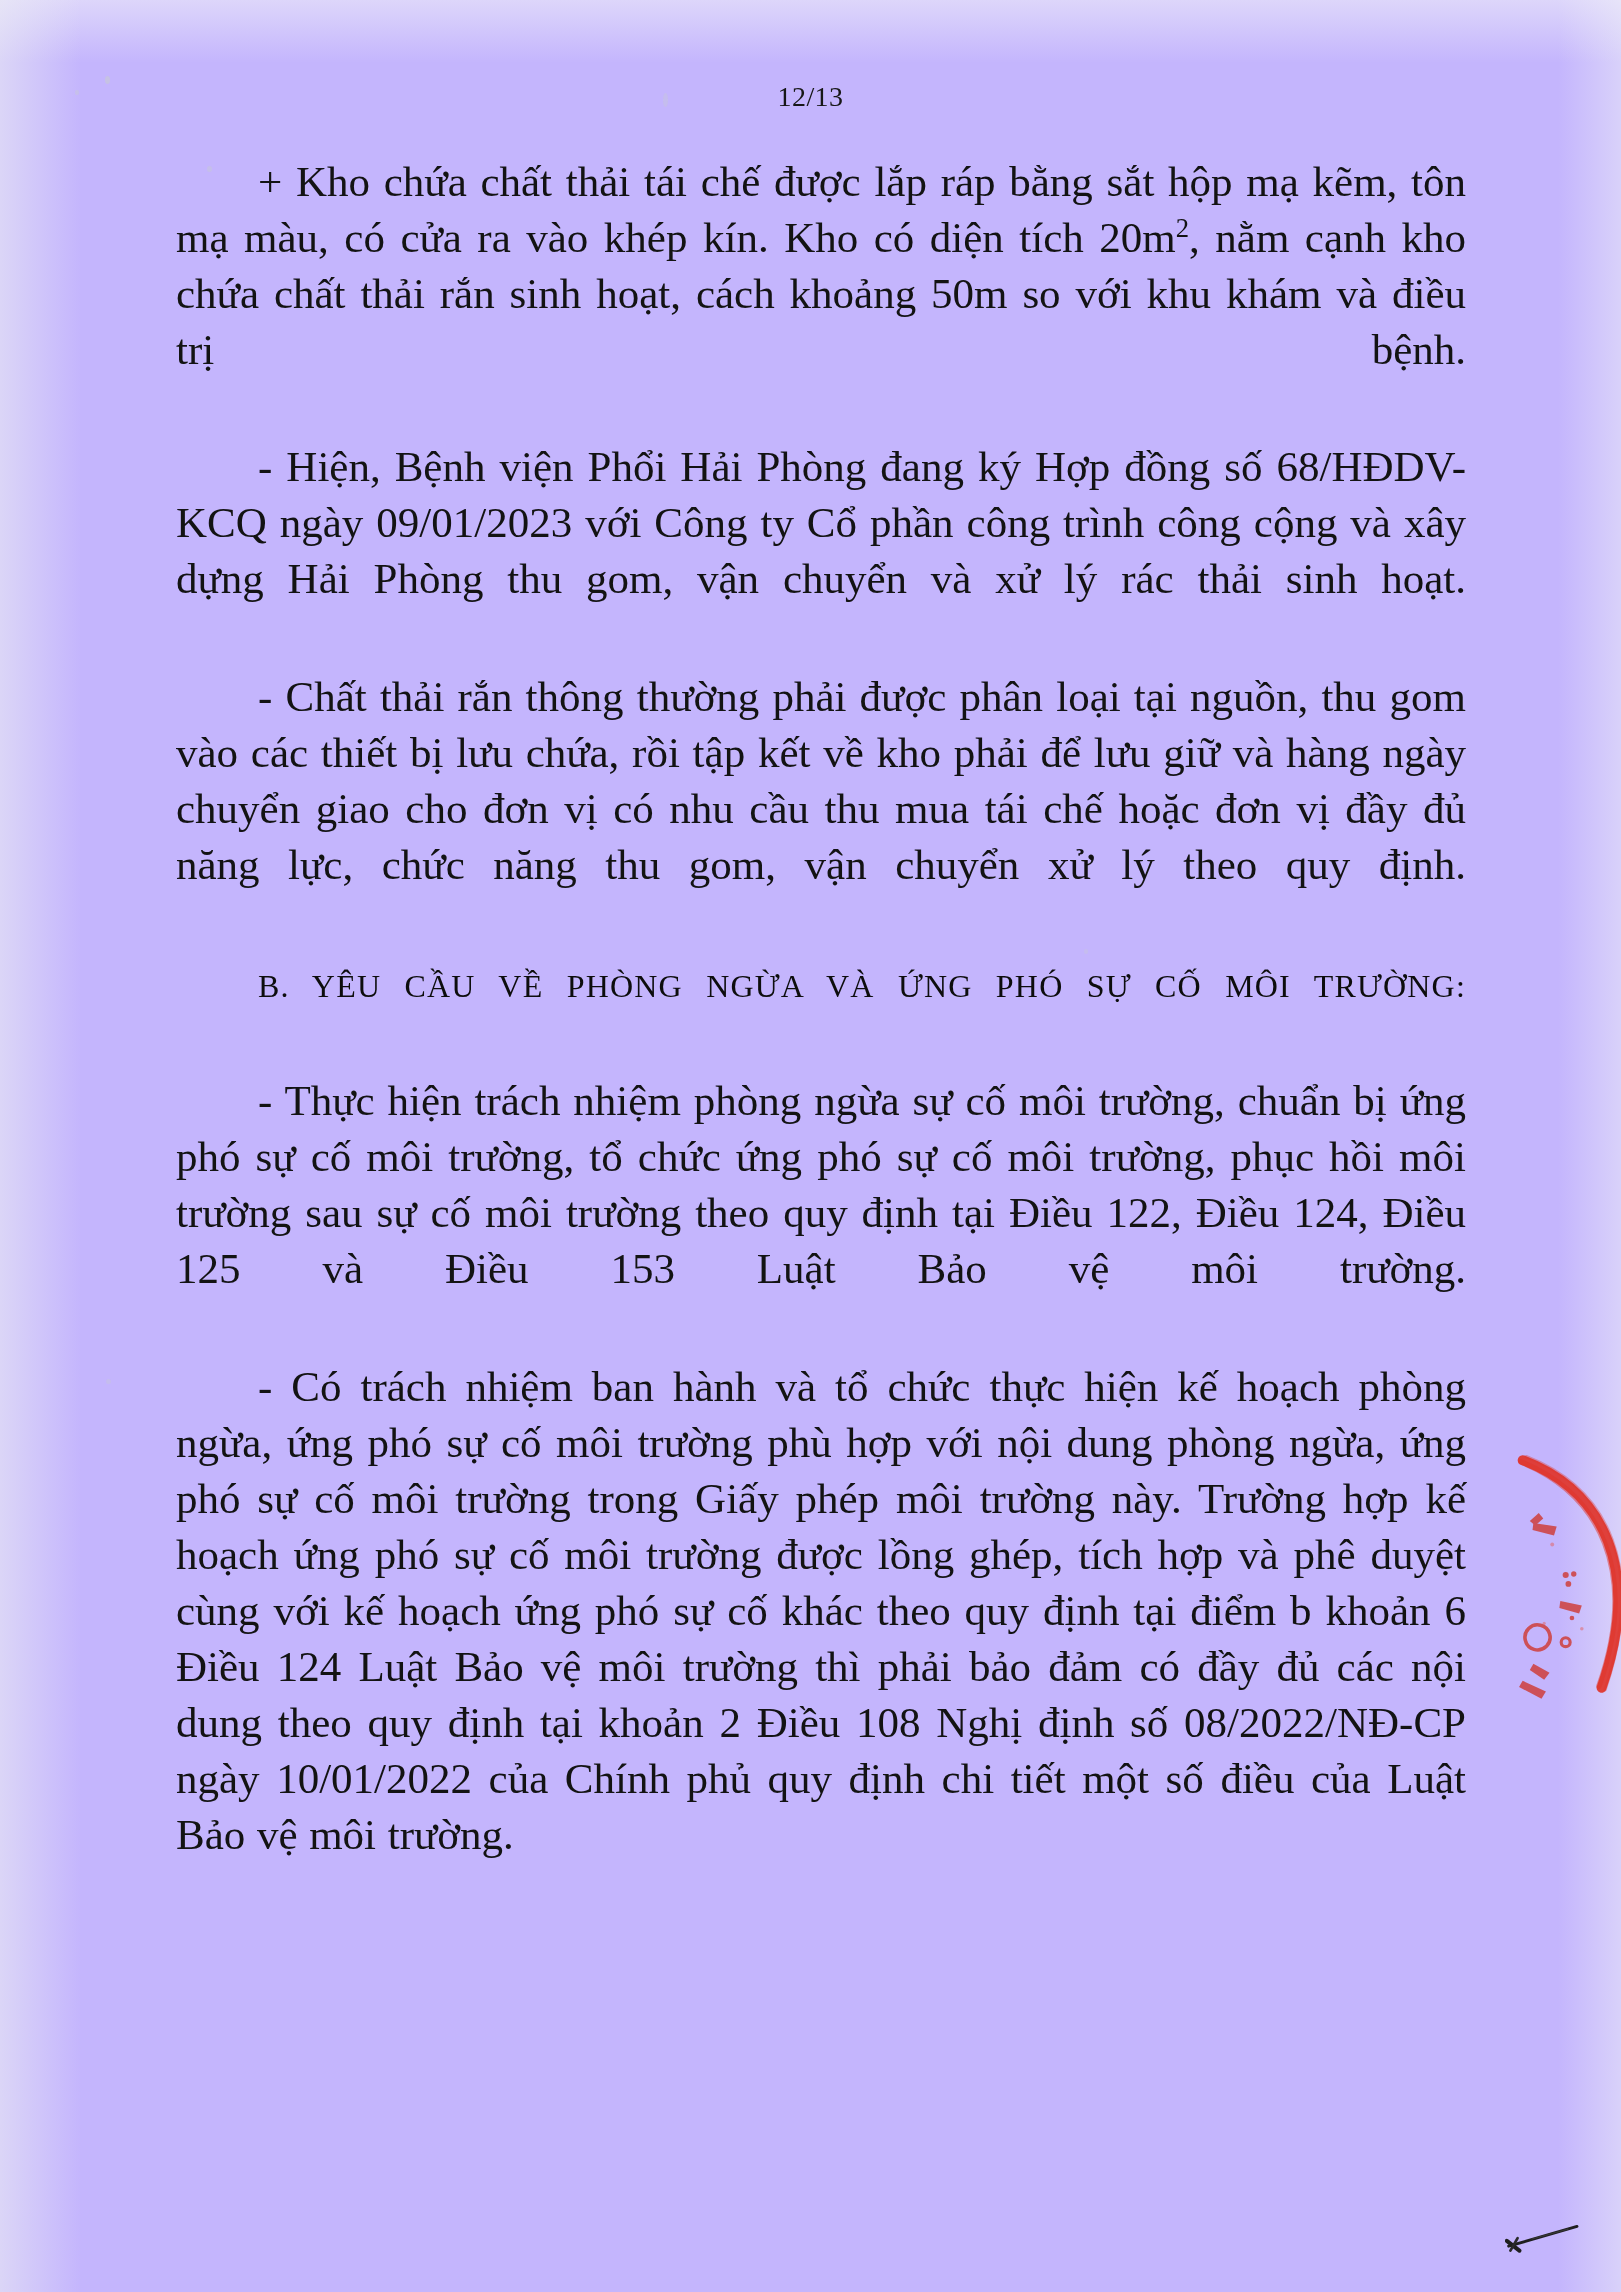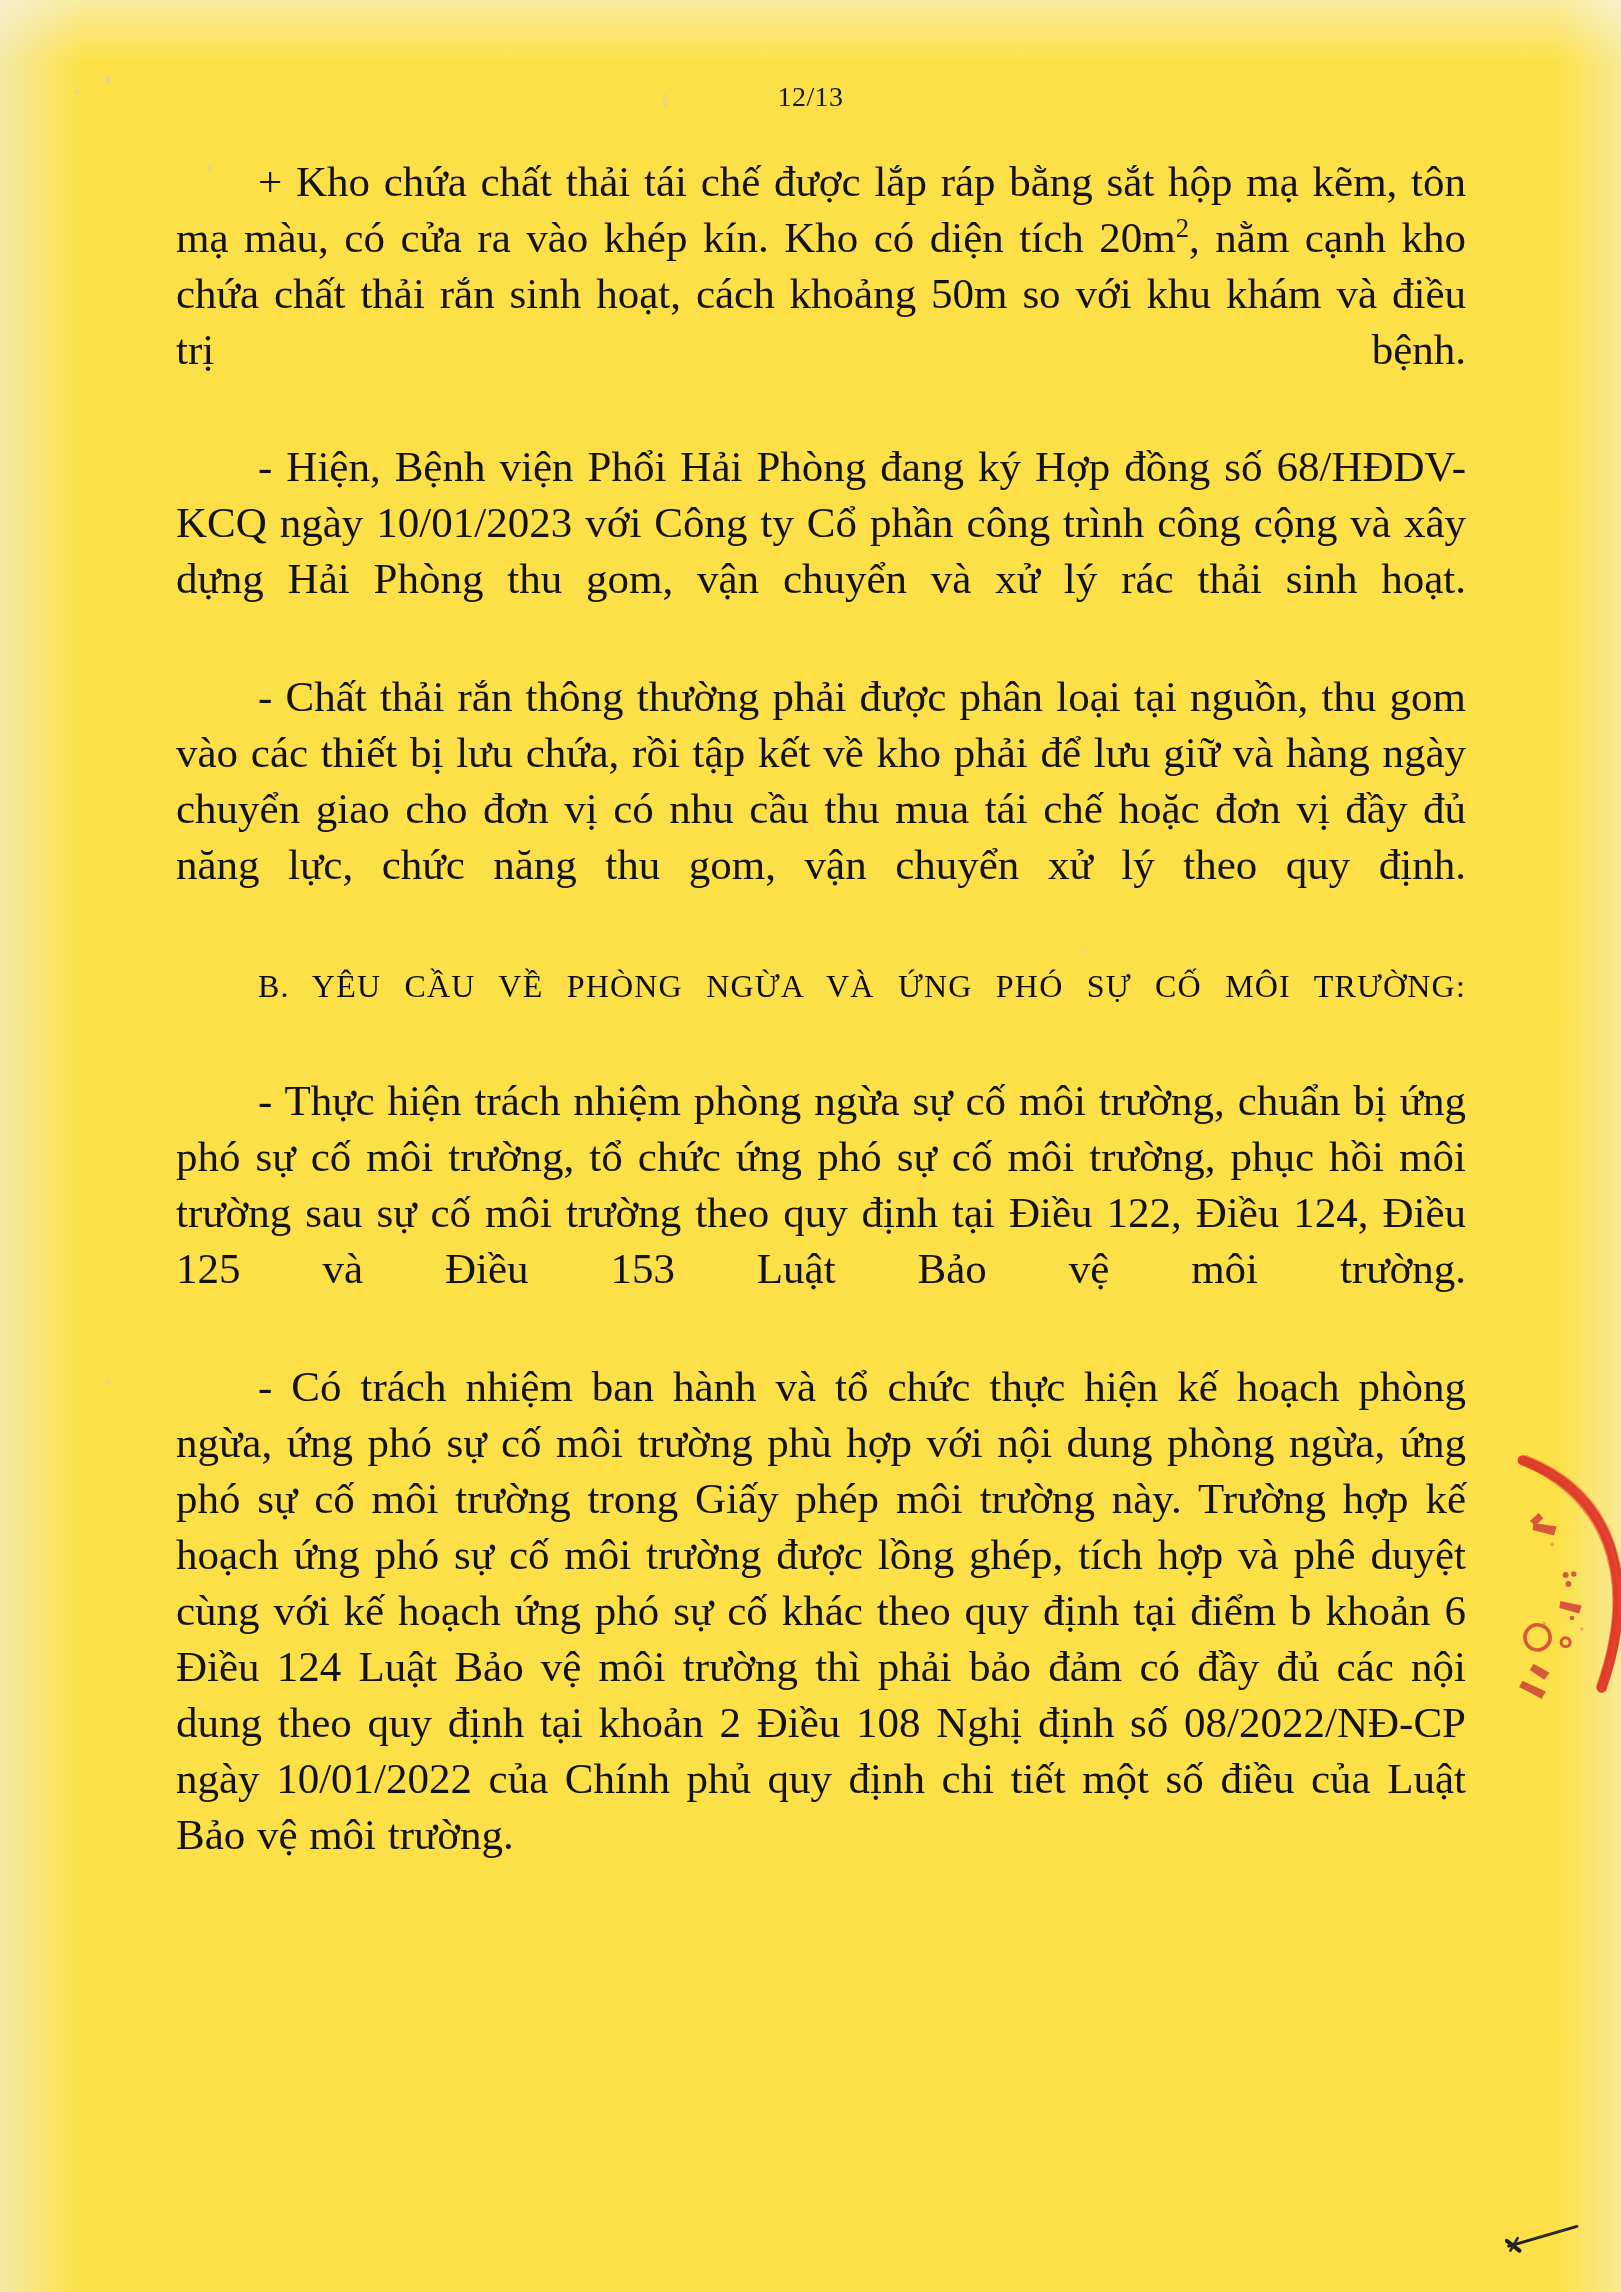--- a/index.html
+++ b/index.html
@@ -5,21 +5,21 @@
 <style>
   html, body {
     margin: 0;
     padding: 0;
     background: #ffffff;
   }
   .page {
     position: relative;
     width: 1621px;
     height: 2293px;
-    background: #fde047;
+    background: #c4b5fd;
     overflow: hidden;
     font-family: "Liberation Serif", "DejaVu Serif", serif;
     color: #111111;
   }
   
   .scan-tint {
     position: absolute;
     inset: 0;
     pointer-events: none;
     background:
@@ -123,21 +123,21 @@
   <div class="speckle" style="left:207px; top:166px; width:4.5px; height:6.3px; opacity:.4;"></div>
   <div class="speckle" style="left:106px; top:1379px; width:4.5px; height:5.4px; opacity:.35;"></div>
   <div class="speckle" style="left:1084px; top:949px; width:3.6px; height:4.5px; opacity:.3;"></div>
 
   <div class="page-number">12/13</div>
 
   <div class="content">
 
     <p class="para"><span>+ Kho chứa chất thải tái chế được lắp ráp bằng sắt hộp mạ kẽm, tôn mạ màu, có cửa ra vào khép kín. Kho có diện tích 20m</span><sup>2</sup><span>, nằm cạnh kho chứa chất thải rắn sinh hoạt, cách khoảng 50m so với khu khám và điều trị bệnh.</span></p>
 
-    <p class="para">- Hiện, Bệnh viện Phổi Hải Phòng đang ký Hợp đồng số 68/HĐDV-KCQ ngày 10/01/2023 với Công ty Cổ phần công trình công cộng và xây dựng Hải Phòng thu gom, vận chuyển và xử lý rác thải sinh hoạt.</p>
+    <p class="para">- Hiện, Bệnh viện Phổi Hải Phòng đang ký Hợp đồng số 68/HĐDV-KCQ ngày 09/01/2023 với Công ty Cổ phần công trình công cộng và xây dựng Hải Phòng thu gom, vận chuyển và xử lý rác thải sinh hoạt.</p>
 
     <p class="para">- Chất thải rắn thông thường phải được phân loại tại nguồn, thu gom vào các thiết bị lưu chứa, rồi tập kết về kho phải để lưu giữ và hàng ngày chuyển giao cho đơn vị có nhu cầu thu mua tái chế hoặc đơn vị đầy đủ năng lực, chức năng thu gom, vận chuyển xử lý theo quy định.</p>
 
     <h2 class="heading">B. YÊU CẦU VỀ PHÒNG NGỪA VÀ ỨNG PHÓ SỰ CỐ MÔI TRƯỜNG:</h2>
 
     <p class="para">- Thực hiện trách nhiệm phòng ngừa sự cố môi trường, chuẩn bị ứng phó sự cố môi trường, tổ chức ứng phó sự cố môi trường, phục hồi môi trường sau sự cố môi trường theo quy định tại Điều 122, Điều 124, Điều 125 và Điều 153 Luật Bảo vệ môi trường.</p>
 
     <p class="para no-justify-last">- Có trách nhiệm ban hành và tổ chức thực hiện kế hoạch phòng ngừa, ứng phó sự cố môi trường phù hợp với nội dung phòng ngừa, ứng phó sự cố môi trường trong Giấy phép môi trường này. Trường hợp kế hoạch ứng phó sự cố môi trường được lồng ghép, tích hợp và phê duyệt cùng với kế hoạch ứng phó sự cố khác theo quy định tại điểm b khoản 6 Điều 124 Luật Bảo vệ môi trường thì phải bảo đảm có đầy đủ các nội dung theo quy định tại khoản 2 Điều 108 Nghị định số 08/2022/NĐ-CP ngày 10/01/2022 của Chính phủ quy định chi tiết một số điều của Luật Bảo vệ môi trường.</p>
 
   </div>

